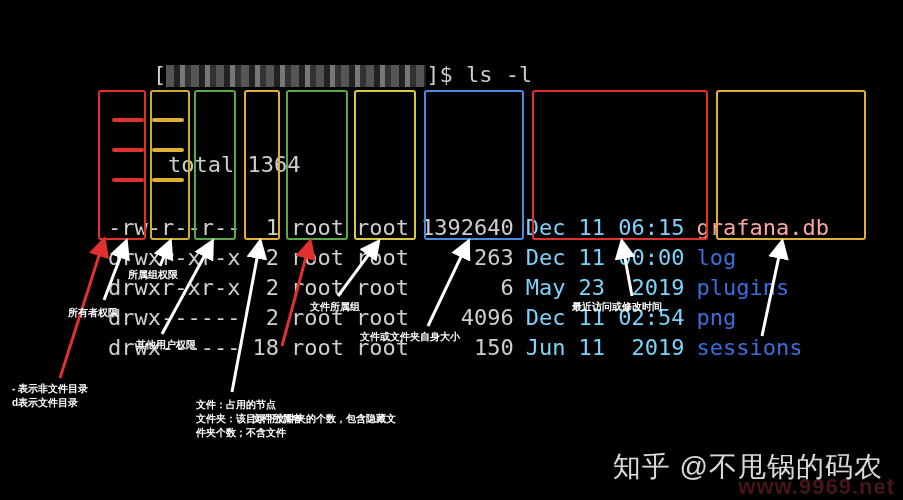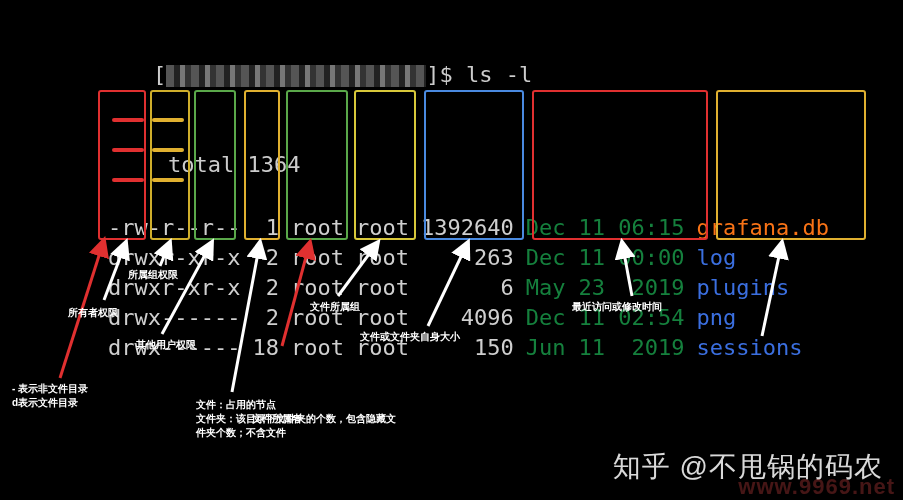--- a/index.html
+++ b/index.html
@@ -17,23 +17,23 @@
   table.listing { border-collapse:separate; border-spacing:4px 2px; margin-top:2px; }
   table.listing td { padding:0 4px; font-size:22px; line-height:28px; }
   .mono { font-family:"Menlo","Consolas",monospace; }
 
   
   .c-perm  { color:#cfcfcf; }
   .c-links { color:#cfcfcf; text-align:right; }
   .c-own   { color:#cfcfcf; }
   .c-grp   { color:#cfcfcf; }
   .c-size  { color:#cfcfcf; text-align:right; }
-  .c-date  { color:#15803d; white-space:pre; }
+  .c-date  { color:#7dd3fc; white-space:pre; }
   .c-name  { }
-  .fn-file { color:#f97316; }
+  .fn-file { color:#fca5a5; }
   .fn-dir  { color:#3b6fe0; }
 
   
   .box { position:absolute; border:2px solid; border-radius:3px; }
   .box-perm1 { left:98px;  top:90px;  width:48px;  height:150px; border-color:#e03030; }
   .box-perm2 { left:150px; top:90px;  width:40px;  height:150px; border-color:#cfae2b; }
   .box-perm3 { left:194px; top:90px;  width:42px;  height:150px; border-color:#5aa84a; }
   .box-links { left:244px; top:90px;  width:36px;  height:150px; border-color:#e0b030; }
   .box-own   { left:286px; top:90px;  width:62px;  height:150px; border-color:#5aa84a; }
   .box-grp   { left:354px; top:90px;  width:62px;  height:150px; border-color:#d8c83a; }

